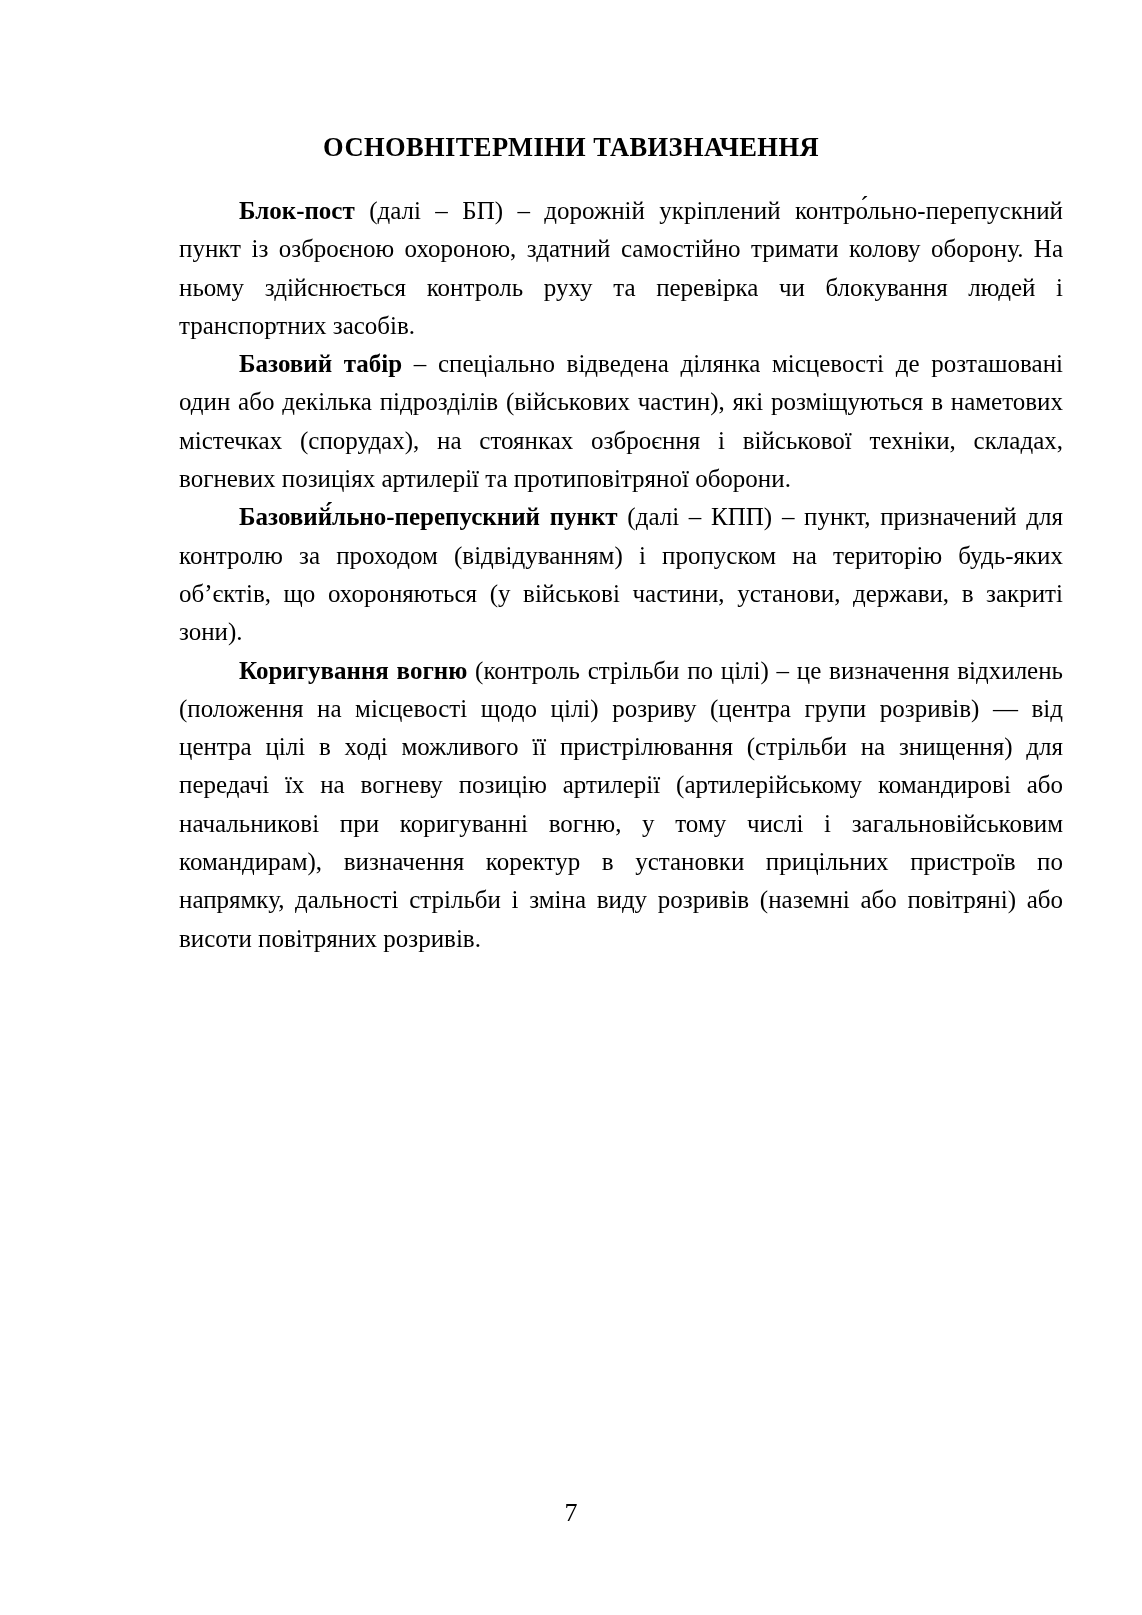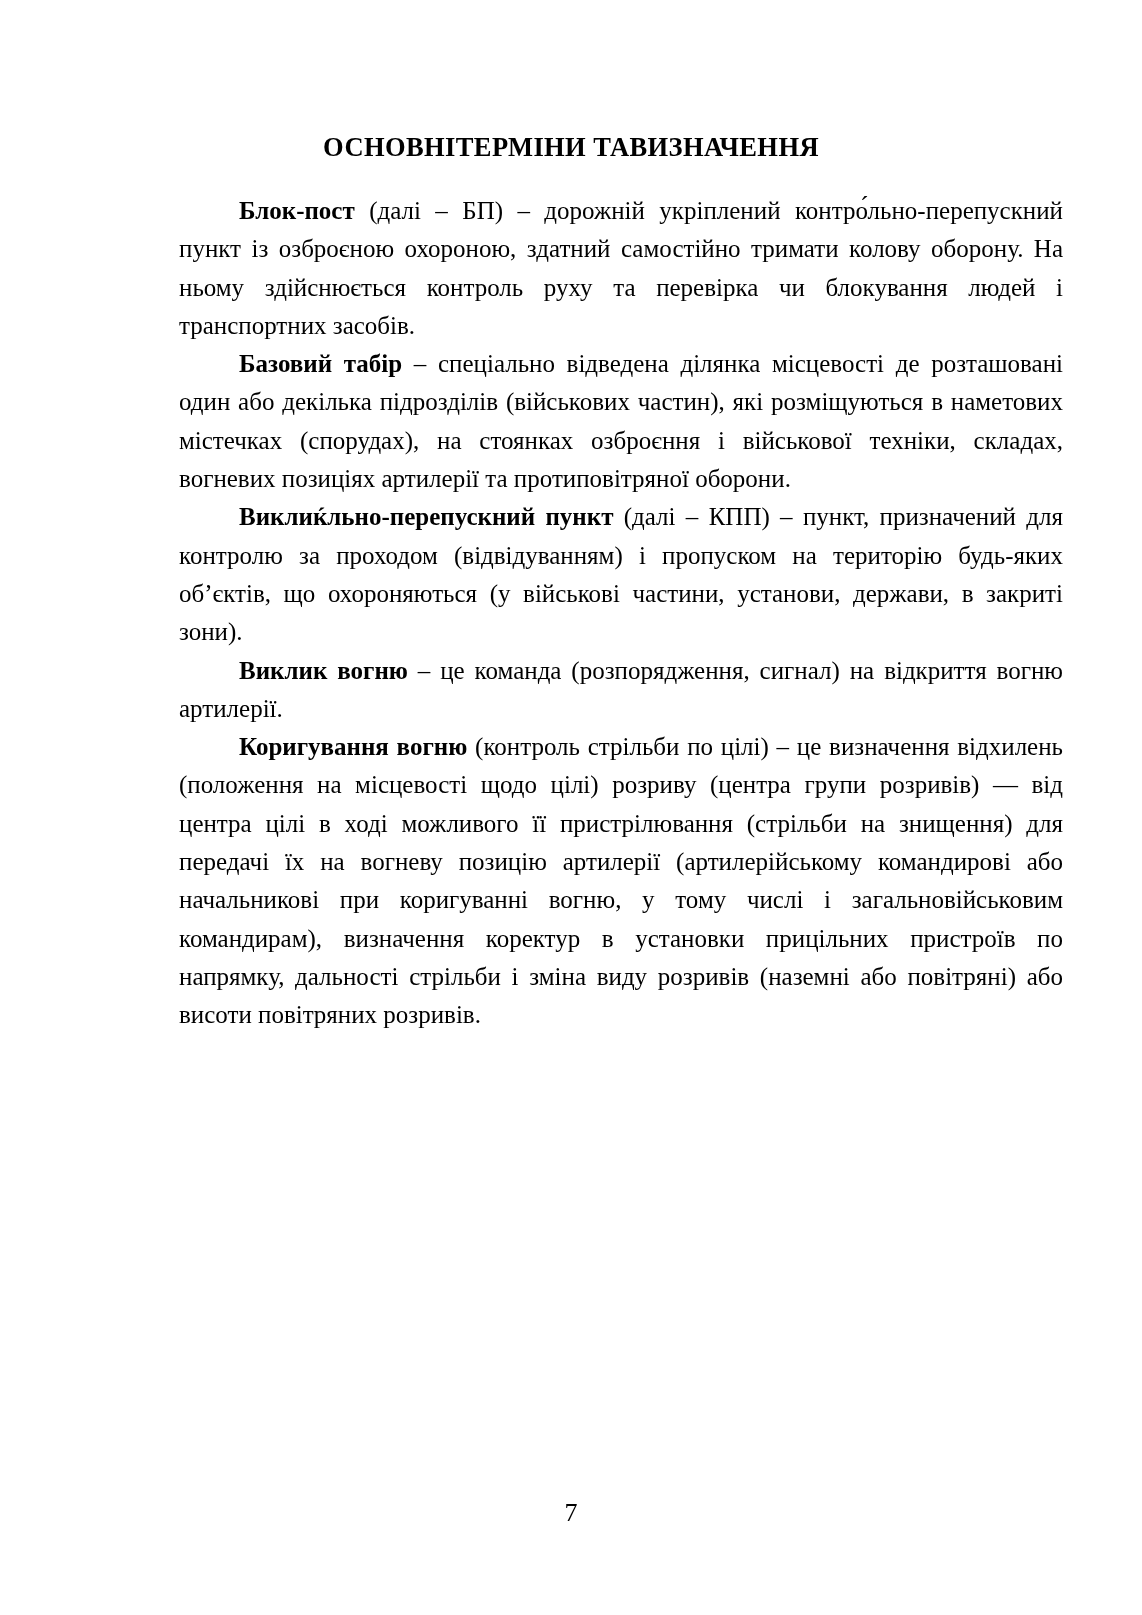--- a/index.html
+++ b/index.html
@@ -82,26 +82,23 @@
 
     <p class="para">
       <span class="term">Блок-пост</span><span> (далі – БП) – дорожній укріплений контро́льно-перепускний пункт із озброєною охороною, здатний самостійно тримати колову оборону. На ньому здійснюється контроль руху та перевірка чи блокування людей і транспортних засобів.</span>
     </p>
 
     <p class="para">
       <span class="term">Базовий табір</span><span> – спеціально відведена ділянка місцевості де розташовані один або декілька підрозділів (військових частин), які розміщуються в наметових містечках (спорудах), на стоянках озброєння і військової техніки, складах, вогневих позиціях артилерії та протиповітряної оборони.</span>
     </p>
 
     <p class="para">
-      <span class="term">Виклиќльно-перепускний пункт</span><span> (далі – КПП) – пункт, призначений для контролю за проходом (відвідуванням) і пропуском на територію будь-яких об’єктів, що охороняються (у військові частини, установи, держави, в закриті зони).</span>
+      <span class="term">Базовий́льно-перепускний пункт</span><span> (далі – КПП) – пункт, призначений для контролю за проходом (відвідуванням) і пропуском на територію будь-яких об’єктів, що охороняються (у військові частини, установи, держави, в закриті зони).</span>
     </p>
 
-    <p class="para">
-      <span class="term">Виклик вогню</span><span> – це команда (розпорядження, сигнал) на відкриття вогню артилерії.</span>
-    </p>
 
     <p class="para">
       <span class="term">Коригування вогню</span><span> (контроль стрільби по цілі) – це визначення відхилень (положення на місцевості щодо цілі) розриву (центра групи розривів) — від центра цілі в ході можливого її пристрілювання (стрільби на знищення) для передачі їх на вогневу позицію артилерії (артилерійському командирові або начальникові при коригуванні вогню, у тому числі і загальновійськовим командирам), визначення коректур в установки прицільних пристроїв по напрямку, дальності стрільби і зміна виду розривів (наземні або повітряні) або висоти повітряних розривів.</span>
     </p>
 
   </div>
 
   <div class="page-number">7</div>
 
 </div>

